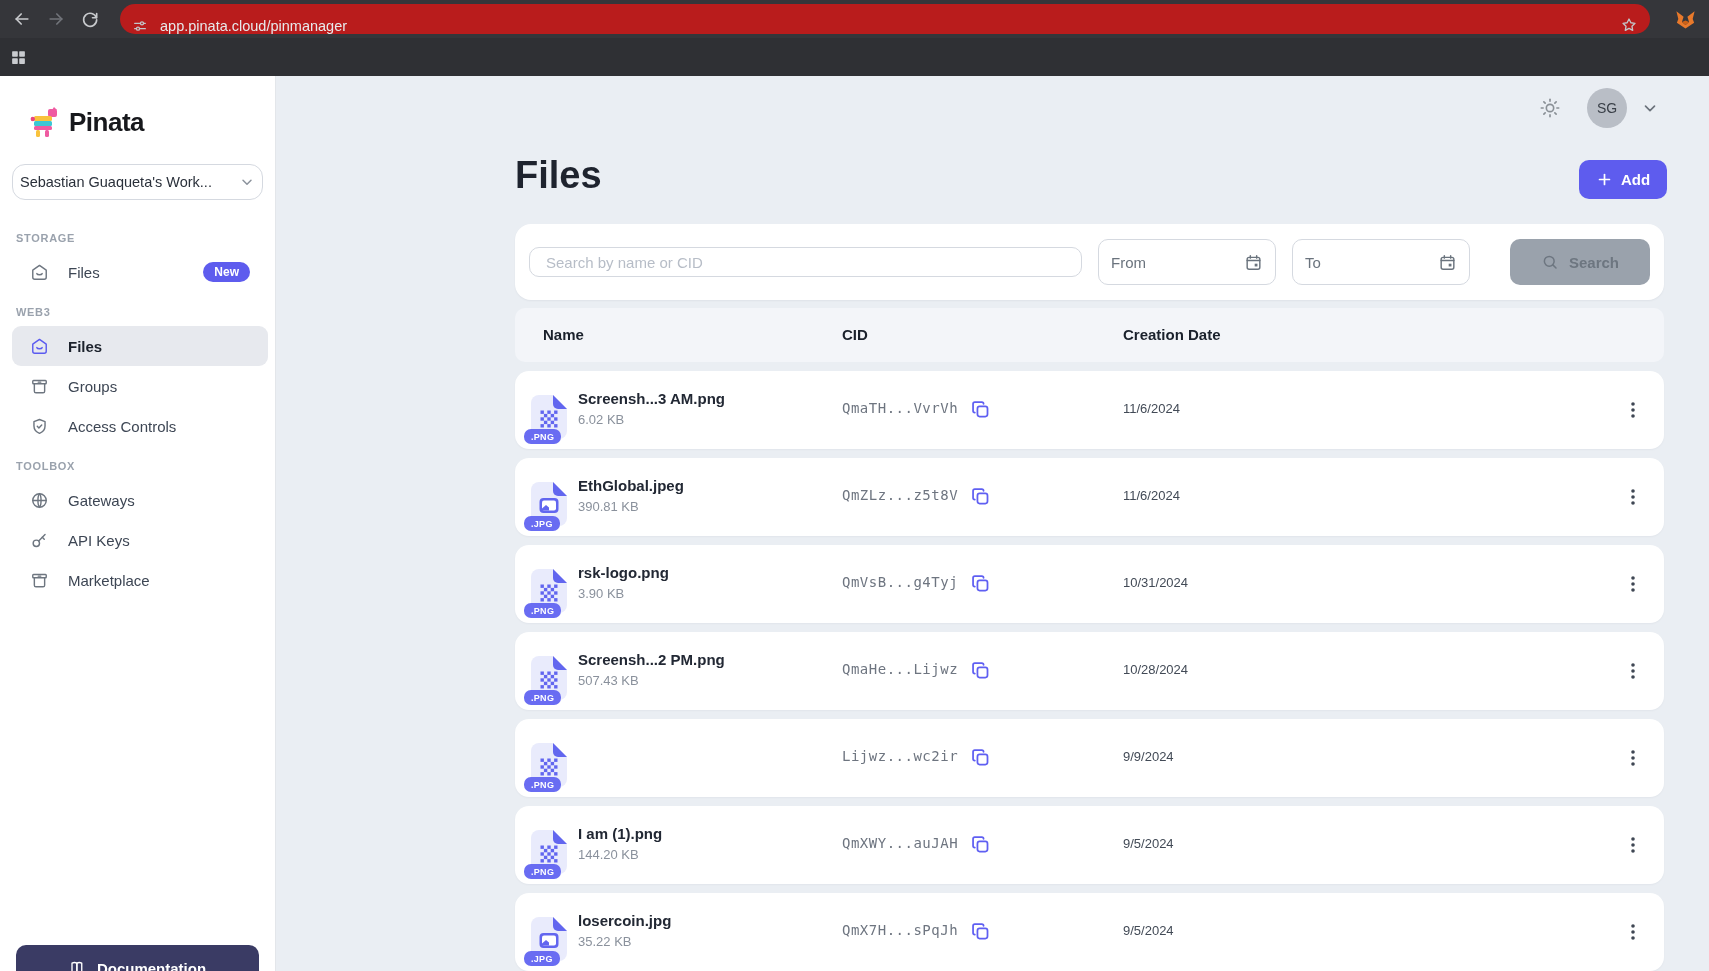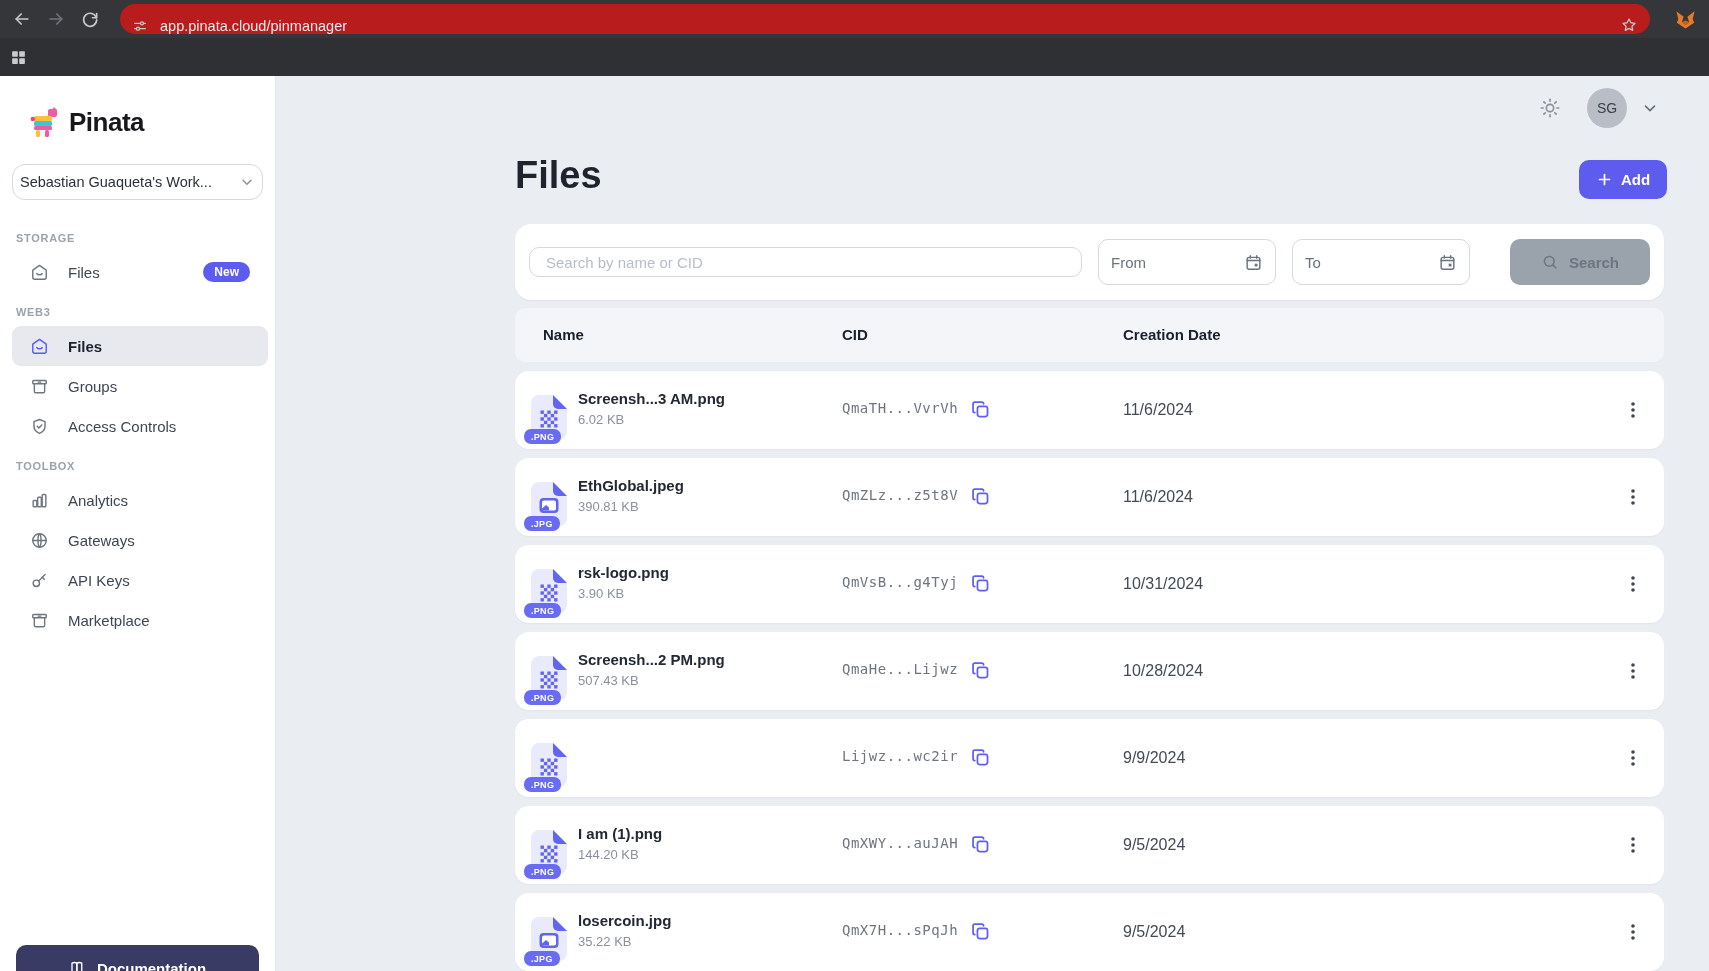--- a/index.html
+++ b/index.html
@@ -94,21 +94,21 @@
   .file-badge{position:absolute;left:-7px;bottom:-5px;background:#696cf2;color:#fff;font-size:9px;
     font-weight:700;letter-spacing:0.3px;padding:2.5px 7px;border-radius:7px;}
   .name-block{position:absolute;left:63px;top:18px;}
   .file-name{font-size:15px;font-weight:600;color:#222834;line-height:19px;}
   .file-size{font-size:13px;color:#8a919c;margin-top:4px;}
   .cid{position:absolute;left:327px;top:29px;font-family:"DejaVu Sans Mono",monospace;
     font-size:14px;color:#6e7580;letter-spacing:0.5px;}
   .copy-btn{position:absolute;left:455px;top:28px;width:21px;height:21px;color:#5f5ff2;
     background:none;border:none;padding:0;cursor:pointer;}
   .copy-btn svg{width:21px;height:21px;display:block;}
-  .row-date{position:absolute;left:608px;top:30px;font-size:16px;color:#424a56;}
+  .row-date{position:absolute;left:608px;top:30px;font-size:13px;color:#424a56;}
   .kebab-btn{position:absolute;right:22px;top:29px;width:18px;height:20px;color:#3f4754;
     background:none;border:none;padding:0;cursor:pointer;}
   .kebab-btn svg{width:18px;height:20px;display:block;}
 </style>
 </head>
 <body>
 
 <svg width="0" height="0" style="position:absolute" aria-hidden="true">
   <symbol id="glyph-png" viewBox="0 0 36 44">
     <path d="M8 0 H22 L36 14 V36 a8 8 0 0 1 -8 8 H8 a8 8 0 0 1 -8 -8 V8 a8 8 0 0 1 8 -8 Z" fill="#e9ebfc"></path>
@@ -244,28 +244,20 @@
         <div class="nav-item">
           <svg viewBox="0 0 24 24" fill="none" stroke="currentColor" stroke-width="1.8" stroke-linecap="round" stroke-linejoin="round">
               <path d="M12 3.2 19 5.8 v5.7 c0 4.5-3 7.6-7 9.1 -4-1.5-7-4.6-7-9.1 V5.8 Z"></path>
               <path d="M9.2 11.8l2 2 3.6-3.8"></path>
             </svg>
           <span>Access Controls</span>
         </div>
 
         <div class="section-label">TOOLBOX</div>
         <div class="nav-item">
-          <svg viewBox="0 0 24 24" fill="none" stroke="currentColor" stroke-width="1.8" stroke-linejoin="round">
-              <rect x="4" y="12" width="4.6" height="8" rx="1"></rect>
-              <rect x="9.7" y="8" width="4.6" height="12" rx="1"></rect>
-              <rect x="15.4" y="4.5" width="4.6" height="15.5" rx="1"></rect>
-            </svg>
-          <span>Analytics</span>
-        </div>
-        <div class="nav-item">
           <svg viewBox="0 0 24 24" fill="none" stroke="currentColor" stroke-width="1.8" stroke-linecap="round">
               <circle cx="12" cy="12" r="8.5"></circle>
               <path d="M3.5 12h17"></path>
               <path d="M12 3.5c2.6 2.3 2.6 14.7 0 17c-2.6-2.3-2.6-14.7 0-17Z"></path>
             </svg>
           <span>Gateways</span>
         </div>
         <div class="nav-item">
           <svg viewBox="0 0 24 24" fill="none" stroke="currentColor" stroke-width="1.8" stroke-linecap="round" stroke-linejoin="round">
               <circle cx="8" cy="15.5" r="4"></circle>

